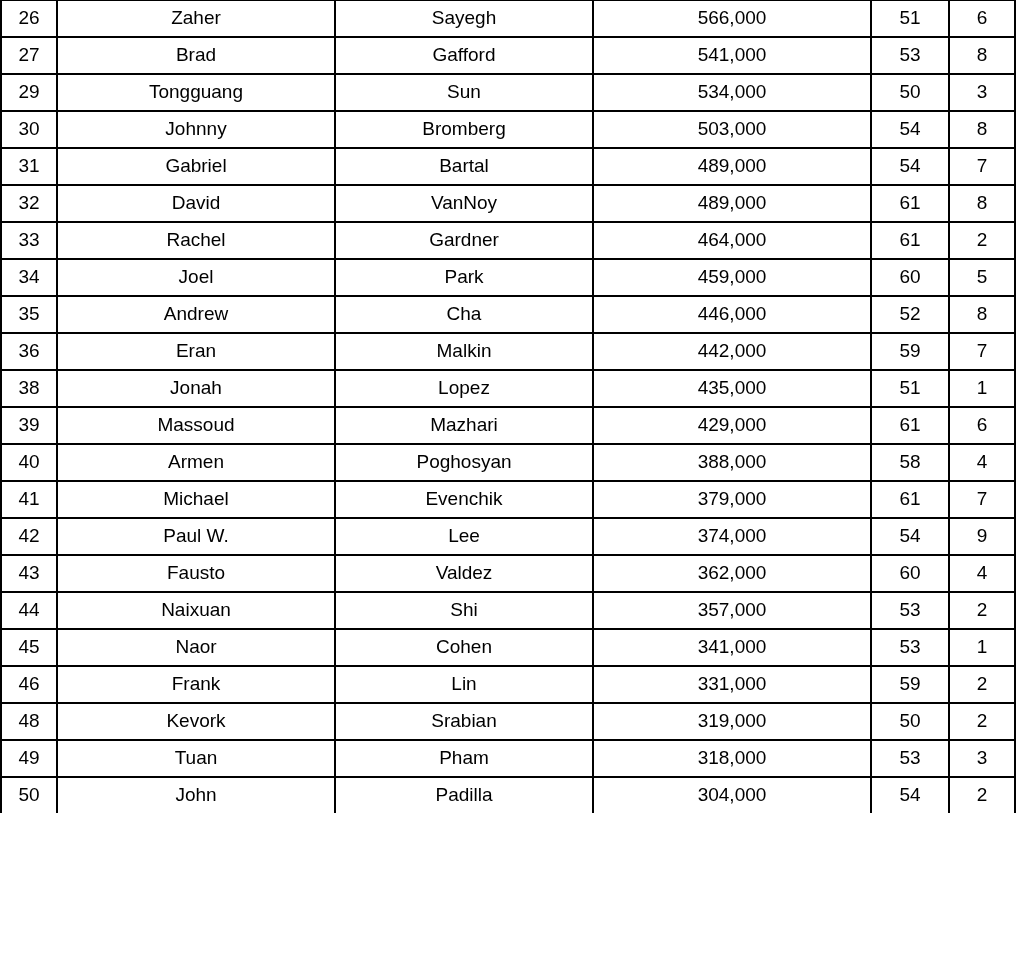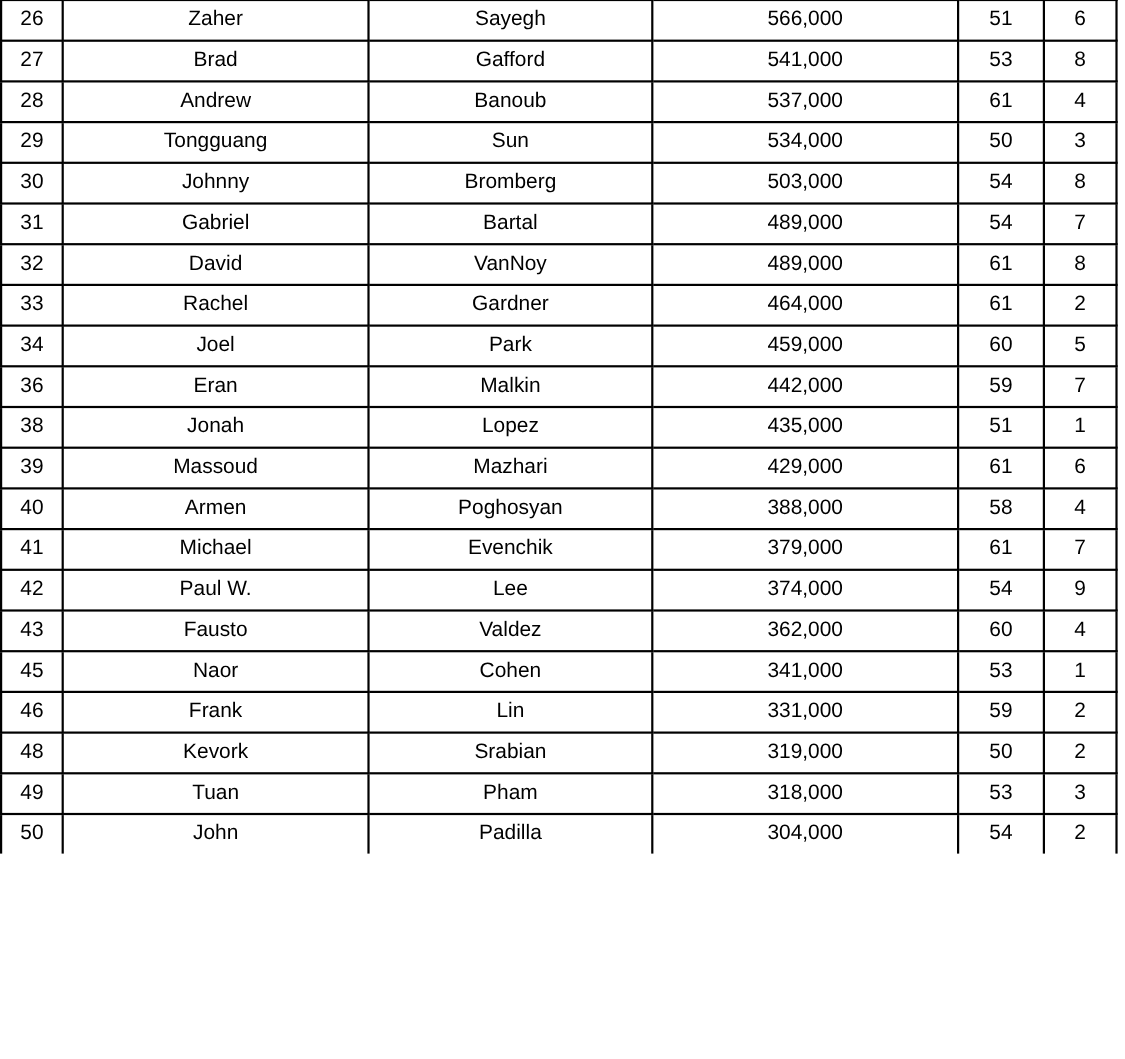--- a/index.html
+++ b/index.html
@@ -87,28 +87,20 @@
         </tr>
         <tr>
           <td class="rank-cell">27</td>
           <td class="name-cell">Brad</td>
           <td class="name-cell">Gafford</td>
           <td class="amount-cell">541,000</td>
           <td class="num-cell">53</td>
           <td class="num-cell last-col">8</td>
         </tr>
         <tr>
-          <td class="rank-cell">28</td>
-          <td class="name-cell">Andrew</td>
-          <td class="name-cell">Banoub</td>
-          <td class="amount-cell">537,000</td>
-          <td class="num-cell">61</td>
-          <td class="num-cell last-col">4</td>
-        </tr>
-        <tr>
           <td class="rank-cell">29</td>
           <td class="name-cell">Tongguang</td>
           <td class="name-cell">Sun</td>
           <td class="amount-cell">534,000</td>
           <td class="num-cell">50</td>
           <td class="num-cell last-col">3</td>
         </tr>
         <tr>
           <td class="rank-cell">30</td>
           <td class="name-cell">Johnny</td>
@@ -143,20 +135,28 @@
         </tr>
         <tr>
           <td class="rank-cell">34</td>
           <td class="name-cell">Joel</td>
           <td class="name-cell">Park</td>
           <td class="amount-cell">459,000</td>
           <td class="num-cell">60</td>
           <td class="num-cell last-col">5</td>
         </tr>
         <tr>
+          <td class="rank-cell">35</td>
+          <td class="name-cell">Andrew</td>
+          <td class="name-cell">Cha</td>
+          <td class="amount-cell">446,000</td>
+          <td class="num-cell">52</td>
+          <td class="num-cell last-col">8</td>
+        </tr>
+        <tr>
           <td class="rank-cell">36</td>
           <td class="name-cell">Eran</td>
           <td class="name-cell">Malkin</td>
           <td class="amount-cell">442,000</td>
           <td class="num-cell">59</td>
           <td class="num-cell last-col">7</td>
         </tr>
         <tr>
           <td class="rank-cell">38</td>
           <td class="name-cell">Jonah</td>
@@ -199,20 +199,28 @@
         </tr>
         <tr>
           <td class="rank-cell">43</td>
           <td class="name-cell">Fausto</td>
           <td class="name-cell">Valdez</td>
           <td class="amount-cell">362,000</td>
           <td class="num-cell">60</td>
           <td class="num-cell last-col">4</td>
         </tr>
         <tr>
+          <td class="rank-cell">44</td>
+          <td class="name-cell">Naixuan</td>
+          <td class="name-cell">Shi</td>
+          <td class="amount-cell">357,000</td>
+          <td class="num-cell">53</td>
+          <td class="num-cell last-col">2</td>
+        </tr>
+        <tr>
           <td class="rank-cell">45</td>
           <td class="name-cell">Naor</td>
           <td class="name-cell">Cohen</td>
           <td class="amount-cell">341,000</td>
           <td class="num-cell">53</td>
           <td class="num-cell last-col">1</td>
         </tr>
         <tr>
           <td class="rank-cell">46</td>
           <td class="name-cell">Frank</td>

